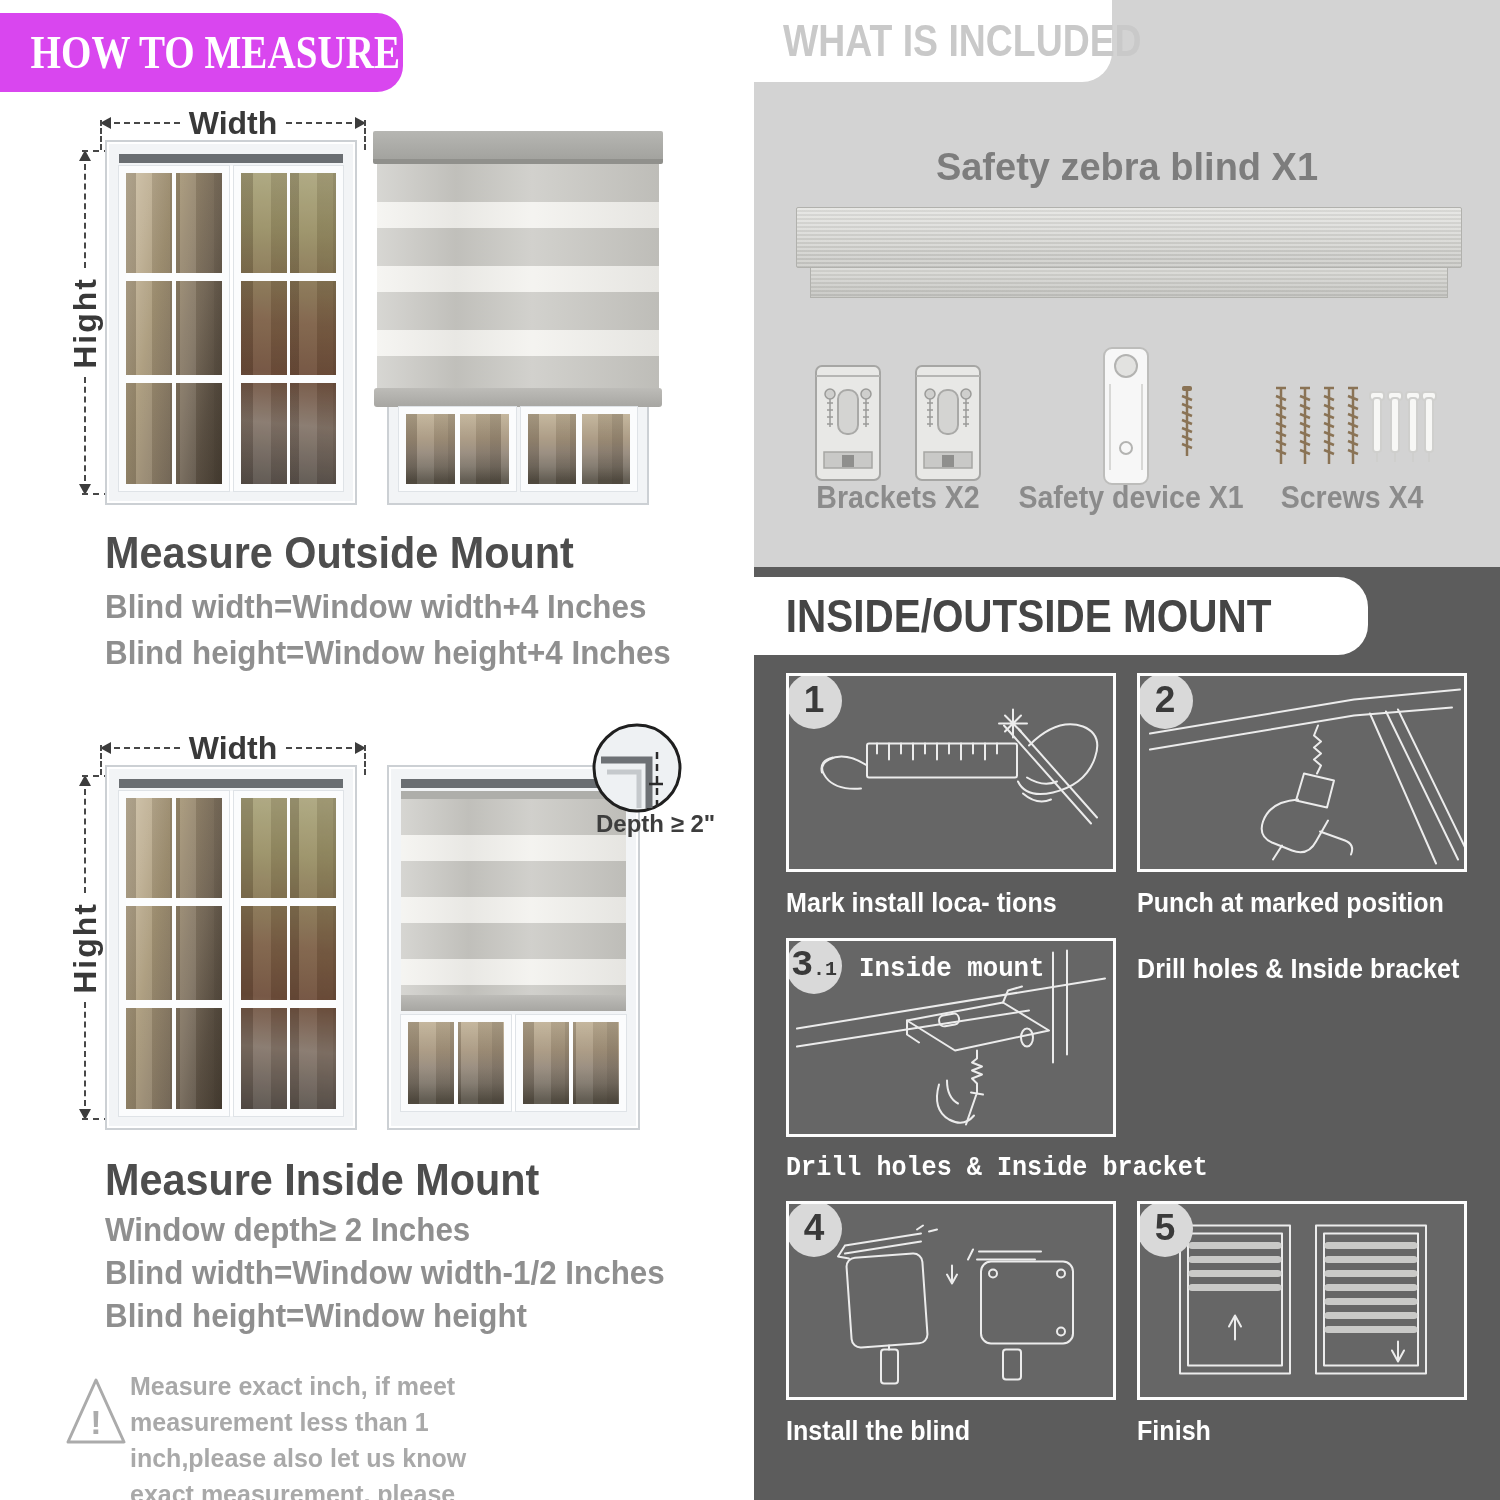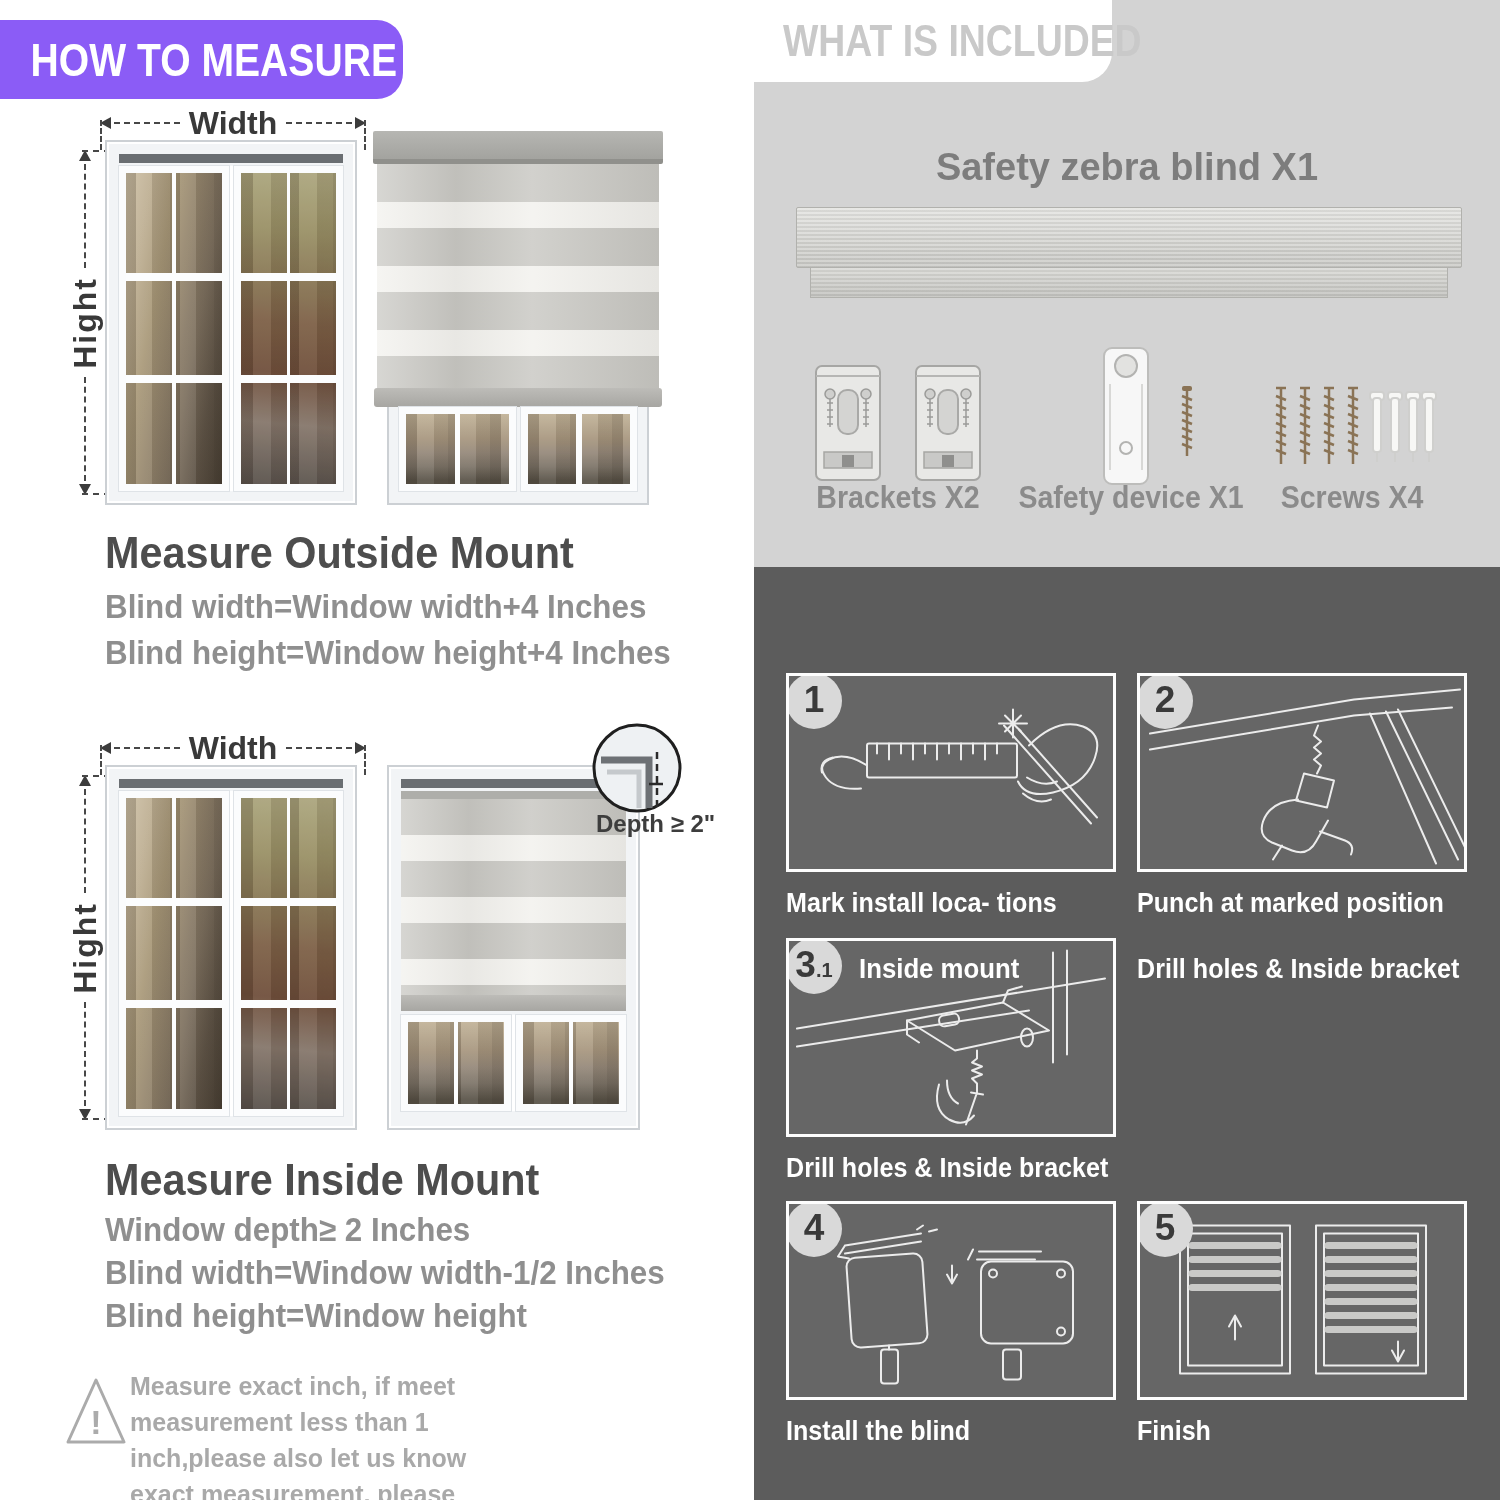--- a/index.html
+++ b/index.html
@@ -1,22 +1,22 @@
 <!DOCTYPE html>
 <html><head>
 <meta charset="utf-8">
 <style>
   html,body{margin:0;padding:0;}
   body{width:1500px;height:1500px;background:#ffffff;font-family:"Liberation Sans",sans-serif;}
   .canvas{position:relative;width:1500px;height:1500px;overflow:hidden;background:#fff;}
   .abs{position:absolute;}
 
   
-  .hdr-left{position:absolute;left:0;top:20px;width:403px;height:79px;background:#8b5cf6;
-    border-radius:0 26px 26px 0;display:flex;align-items:center;}
+  .hdr-left{position:absolute;left:0;top:13px;width:403px;height:79px;background:#d946ef;
+    border-radius:0 26px 26px 0;display:flex;align-items:center;font-family:Liberation Serif, serif;}
   .hdr-left span{color:#fff;font-weight:700;font-size:46px;letter-spacing:0;padding-left:36px;
     transform:scaleX(.85);transform-origin:left center;white-space:nowrap;}
 
   .sec-title{position:absolute;color:#4d4d4d;font-weight:700;font-size:44px;
     transform:scaleX(.94);transform-origin:left center;white-space:nowrap;}
   .formula{position:absolute;color:#8f8f8f;font-weight:700;font-size:33px;
     transform:scaleX(.95);transform-origin:left center;white-space:nowrap;}
 
   
   .harrow{position:absolute;display:flex;align-items:center;height:26px;}
@@ -308,20 +308,23 @@
           <path d="M163 70 v10" fill="none"></path>
       </g>
     </svg>
 
     <div class="item-label" style="left:36px;width:216px;">Brackets X2</div>
     <div class="item-label" style="left:252px;width:250px;">Safety device X1</div>
     <div class="item-label" style="left:500px;width:196px;">Screws X4</div>
   </div>
 
   <div class="panel-mount">
+    <div class="hdr-mount">
+      <span>INSIDE/OUTSIDE MOUNT</span>
+    </div>
 
     <div class="step" style="left:32px;top:106px;">
       <div class="step-panel">
         <svg class="step-art" viewBox="0 0 324 186" fill="none" stroke="#ececec" stroke-width="2" stroke-linecap="round" stroke-linejoin="round">
           <rect x="78" y="64" width="150" height="34" rx="2"></rect>
           <path d="M88,64 v10 M100,64 v16 M112,64 v10 M124,64 v16 M136,64 v10 M148,64 v16 M160,64 v10 M172,64 v16 M184,64 v10 M196,64 v16 M208,64 v10"></path>
           <path d="M216,36 l16,16 M232,36 l-16,16 M224,30 v28 M210,44 h28"></path>
           <path d="M224,56 L302,144 M230,50 L308,138 M224,56 l-9,-10"></path>
           <path d="M78,86 q-22,-14 -38,-6 q-12,6 -3,18 q10,13 35,11 M44,78 q-14,3 -11,15"></path>
           <path d="M240,66 q28,-28 54,-19 q20,8 12,31 q-9,27 -42,35 q-27,6 -35,-11"></path>
@@ -342,21 +345,21 @@
           <path d="M164,94 l30,7 l-7,27 l-31,-7 z"></path>
           <path d="M158,120 q-28,2 -35,22 q-5,15 9,21 l20,8 q16,6 24,-9 l12,-21"></path>
           <path d="M142,166 l-9,14 M180,152 l25,9 q10,4 6,14"></path>
         </svg>
         <div class="badge"><span class="bn">2</span><span class="bs"></span></div>
         <div class="step-inline"></div>
       </div>
       <div class="step-caption">Punch at  marked position</div>
     </div>
 
-    <div class="step" style="left:32px;top:371px;">
+    <div class="step" style="left:32px;top:371px;font-family:Liberation Mono, monospace;">
       <div class="step-panel">
         <svg class="step-art" viewBox="0 0 324 186" fill="none" stroke="#ececec" stroke-width="2" stroke-linecap="round" stroke-linejoin="round">
           <path d="M8,84 L316,34 M8,102 L240,66"></path>
           <path d="M264,8 V118 M278,6 V110"></path>
           <path d="M118,76 L214,58 L260,86 L166,106 Z"></path>
           <path d="M118,76 v14 l12,8 M214,58 l5,-12 l14,-4"></path>
           <rect x="150" y="70" width="20" height="11" rx="5" transform="rotate(-10 160 75)"></rect>
           <ellipse cx="238" cy="93" rx="6" ry="9"></ellipse>
           <path d="M188,106 v8 m0,0 l-5,4 l10,4 l-10,4 l10,4 l-10,4 l5,5 v8"></path>
           <path d="M188,148 l-11,32 M182,148 l12,2"></path>

